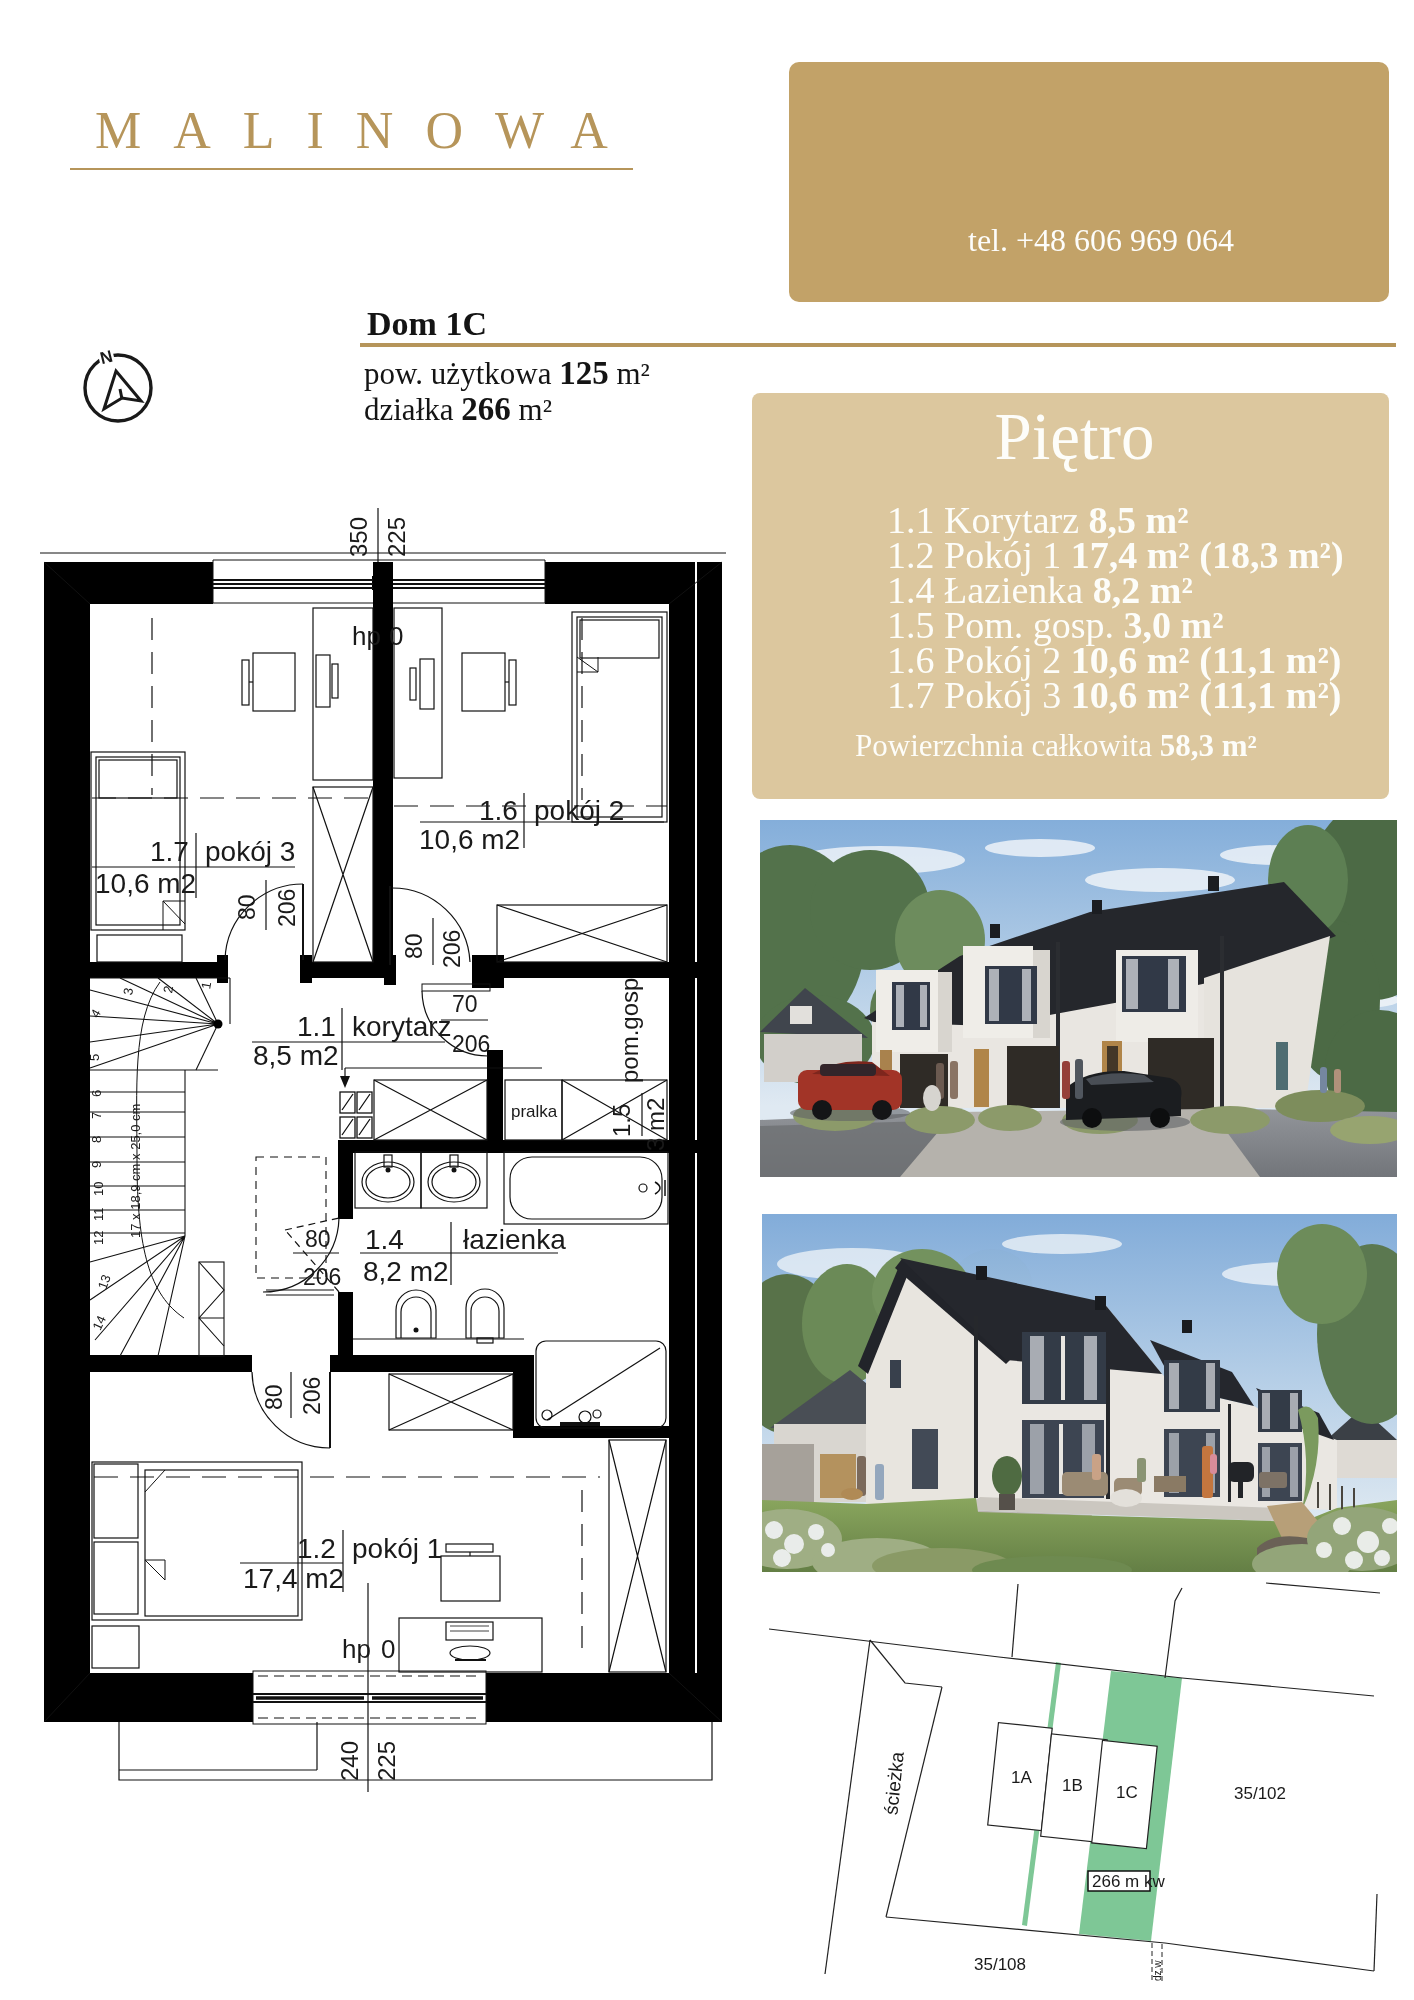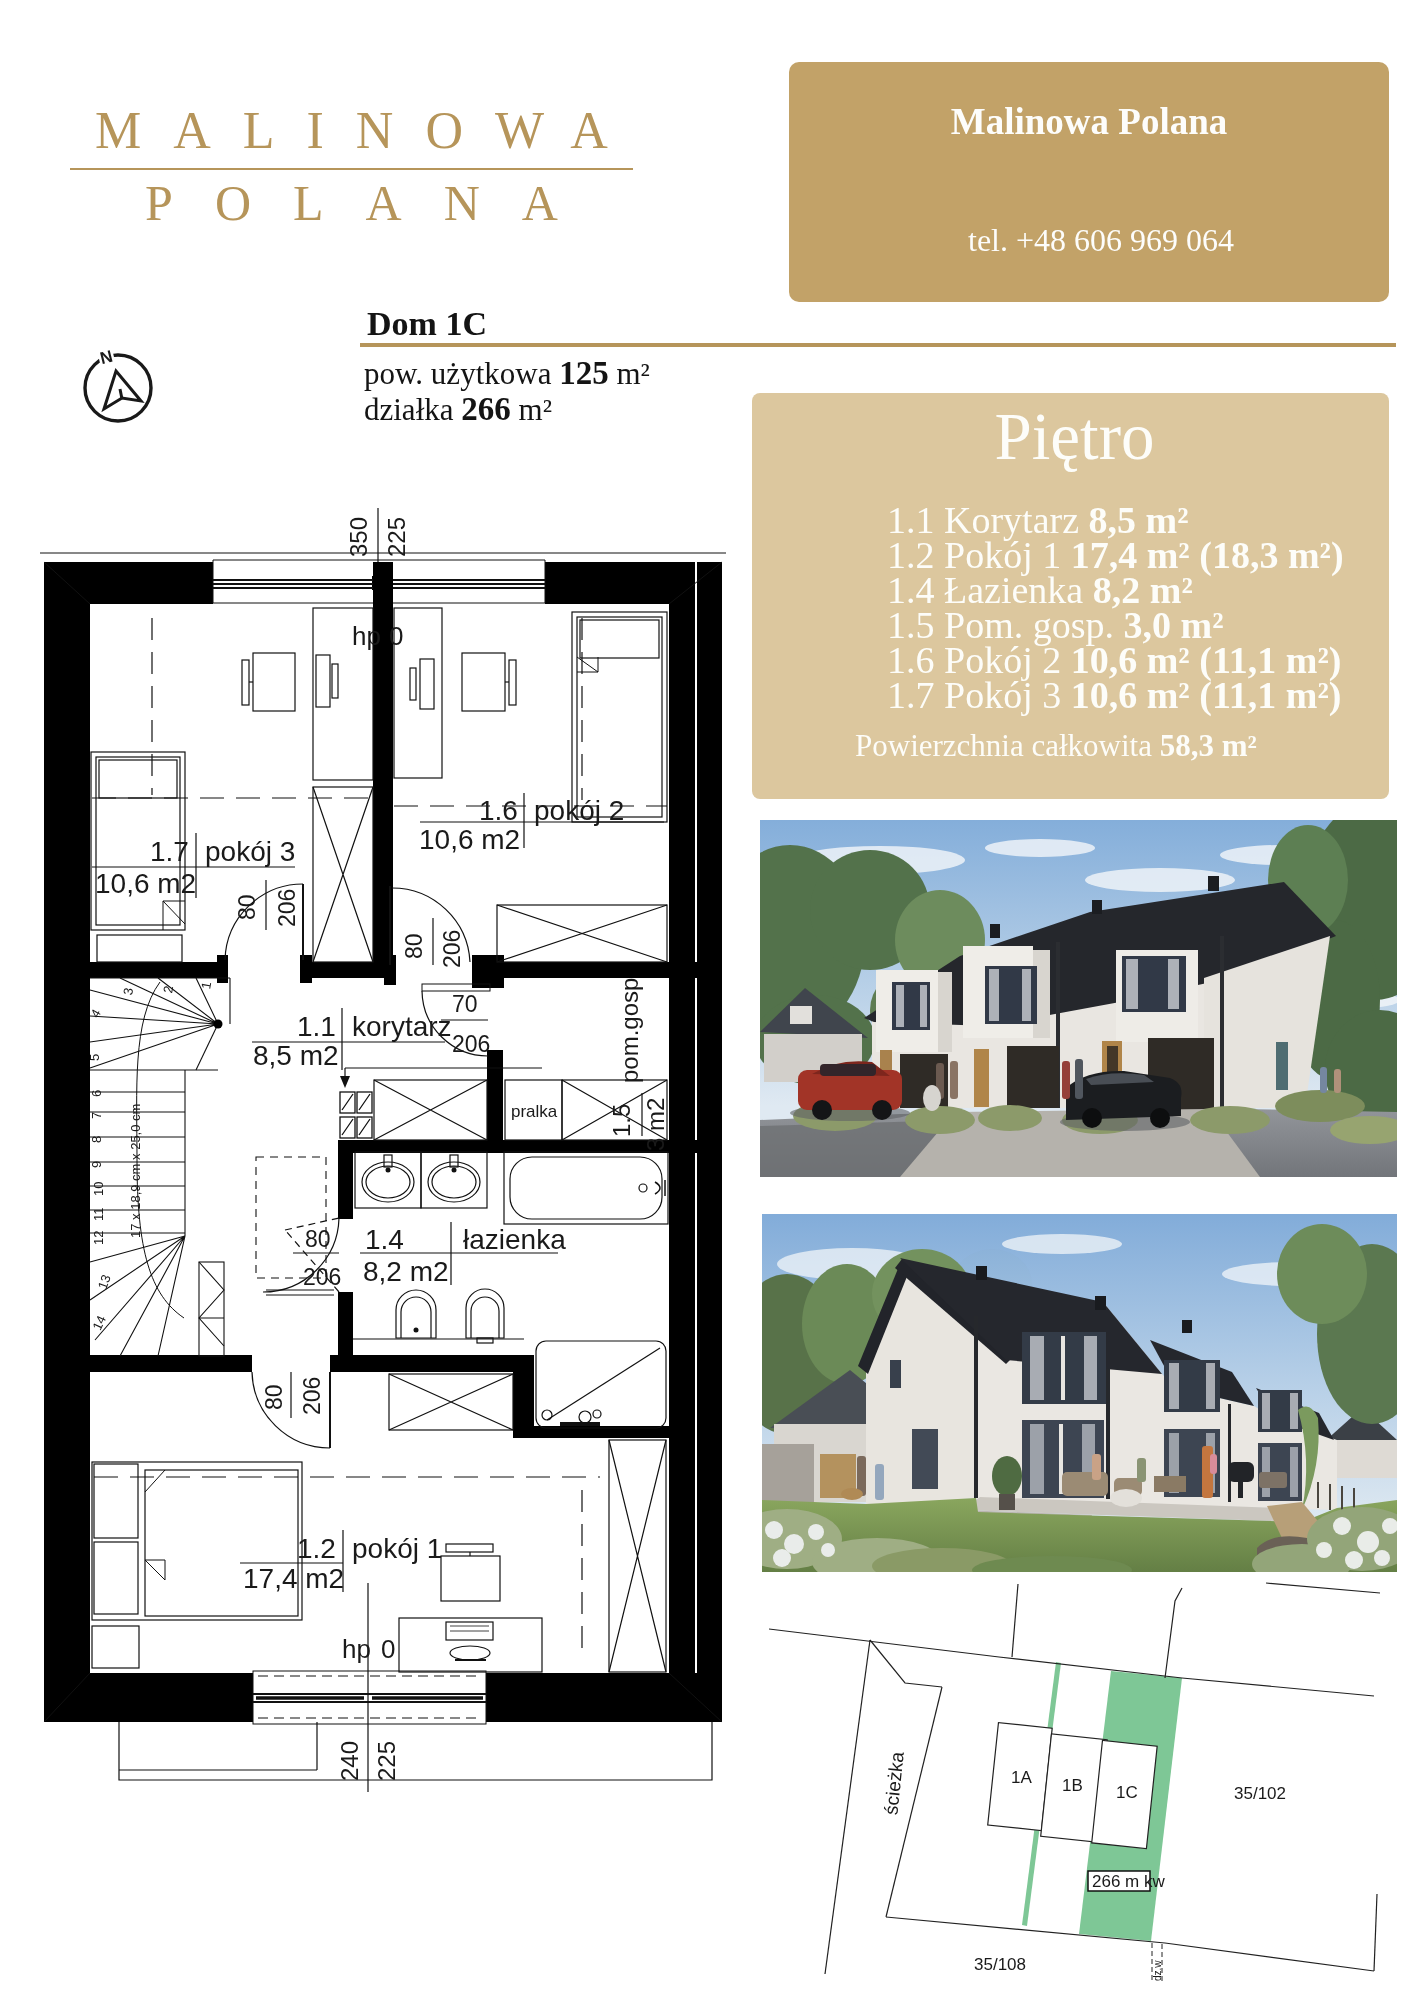--- a/index.html
+++ b/index.html
@@ -10,25 +10,23 @@
   svg text{font-family:"Liberation Sans", sans-serif;fill:#1a1a1a;}
 </style>
 </head>
 <body>
 <div class="page">
 
 <div class="abs gold" style="left:63px;top:101px;width:563px;height:54px;font-size:52px;letter-spacing:32px;text-align:center;text-indent:32px;">MALINOWA</div>
 
 <div class="abs" style="left:70px;top:168px;width:563px;height:2px;background:#b6955a;"></div>
 
-<div class="abs gold" style="left:70px;top:174px;width:563px;height:52px;font-size:50px;letter-spacing:42px;text-align:center;text-indent:42px;">POLANA</div>
 
 <div class="abs" style="left:789px;top:62px;width:600px;height:240px;background:#c2a268;border-radius:10px;"></div>
 
-<div class="abs" style="left:789px;top:100px;width:600px;text-align:center;font-size:37px;font-weight:bold;color:#fdfdfb;">Malinowa Polana</div>
 
 
 <div class="abs" style="left:789px;top:222px;width:600px;text-align:center;font-size:32px;color:#fdfdfb;padding-left:12px;">tel. +48 606 969 064</div>
 
 <div class="abs" style="left:367px;top:305px;font-size:34px;color:#141414;font-weight:bold;">Dom 1C</div>
 
 <div class="abs" style="left:360px;top:343px;width:1036px;height:4px;background:#b6955a;"></div>
 
 <div class="abs" style="left:364px;top:355px;font-size:31px;color:#141414;">pow. użytkowa <b style="font-size:33px;">125</b> m²</div>
 

